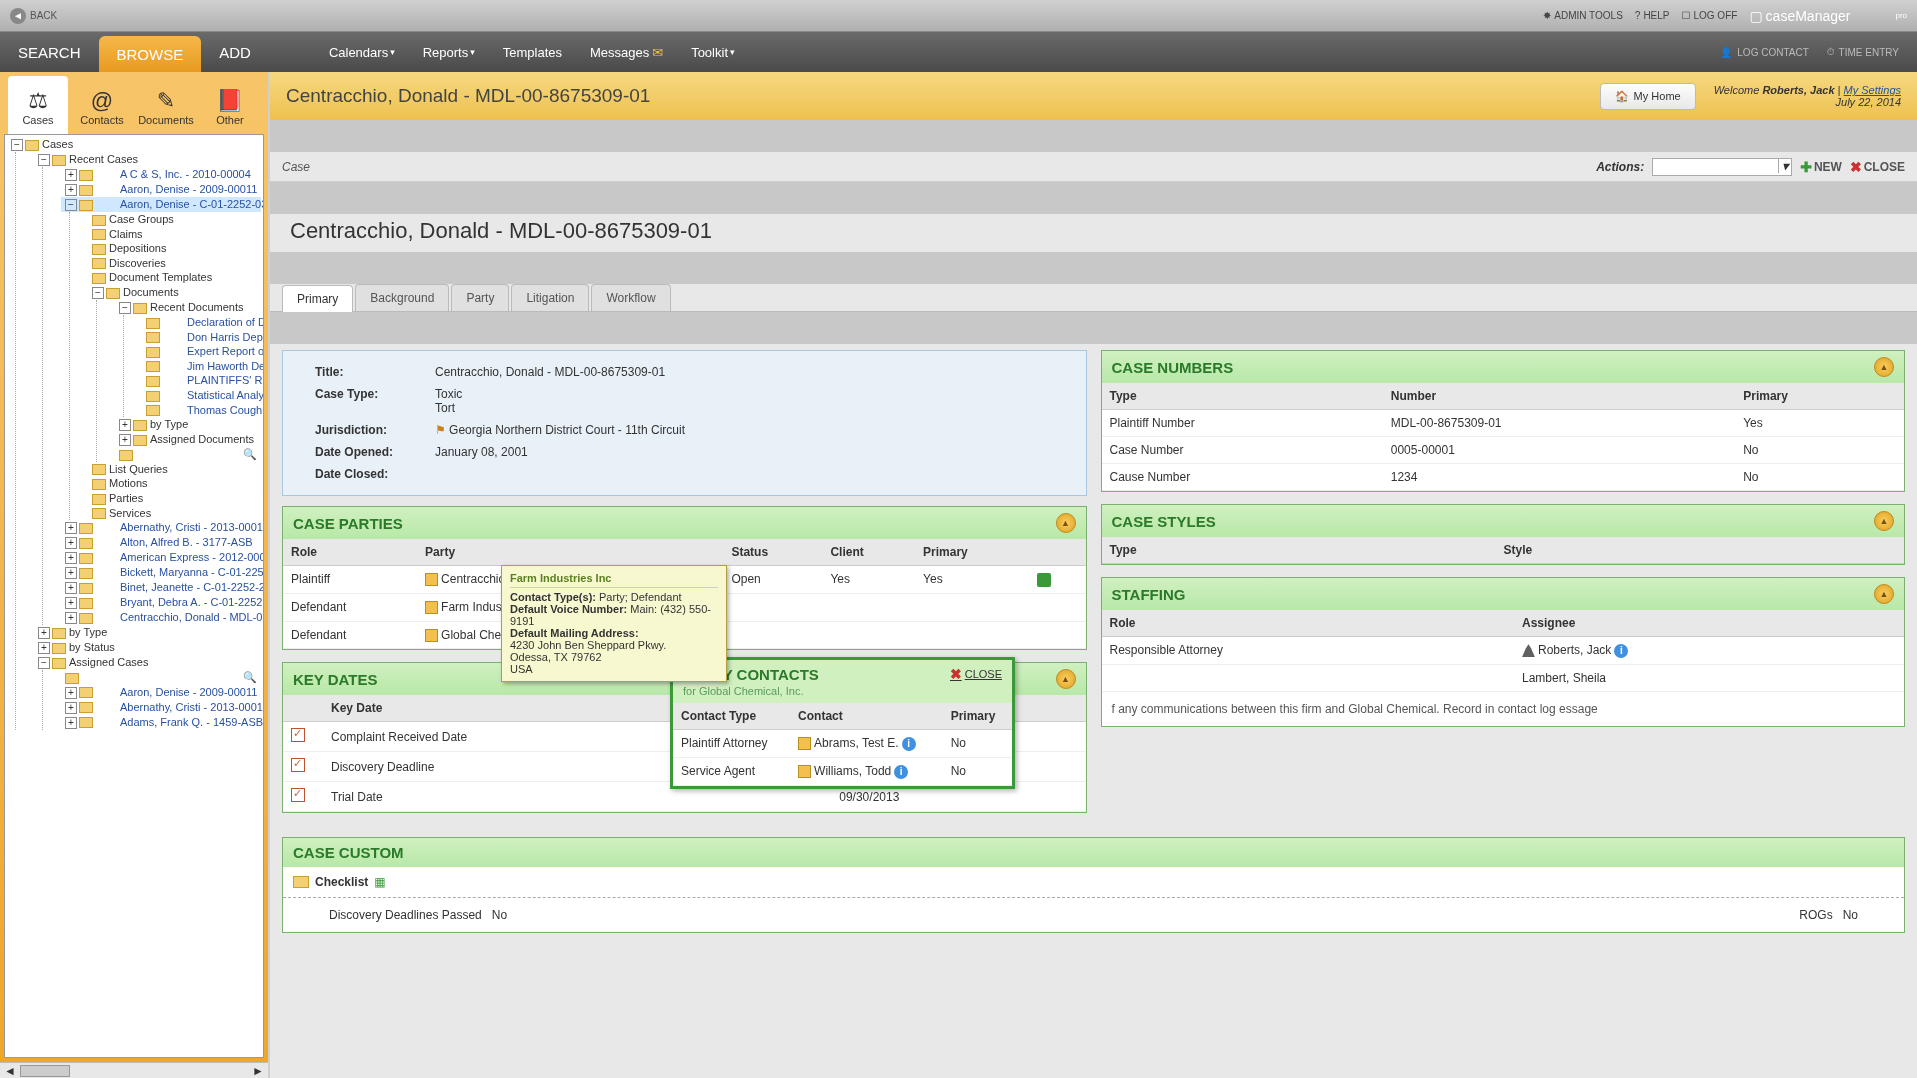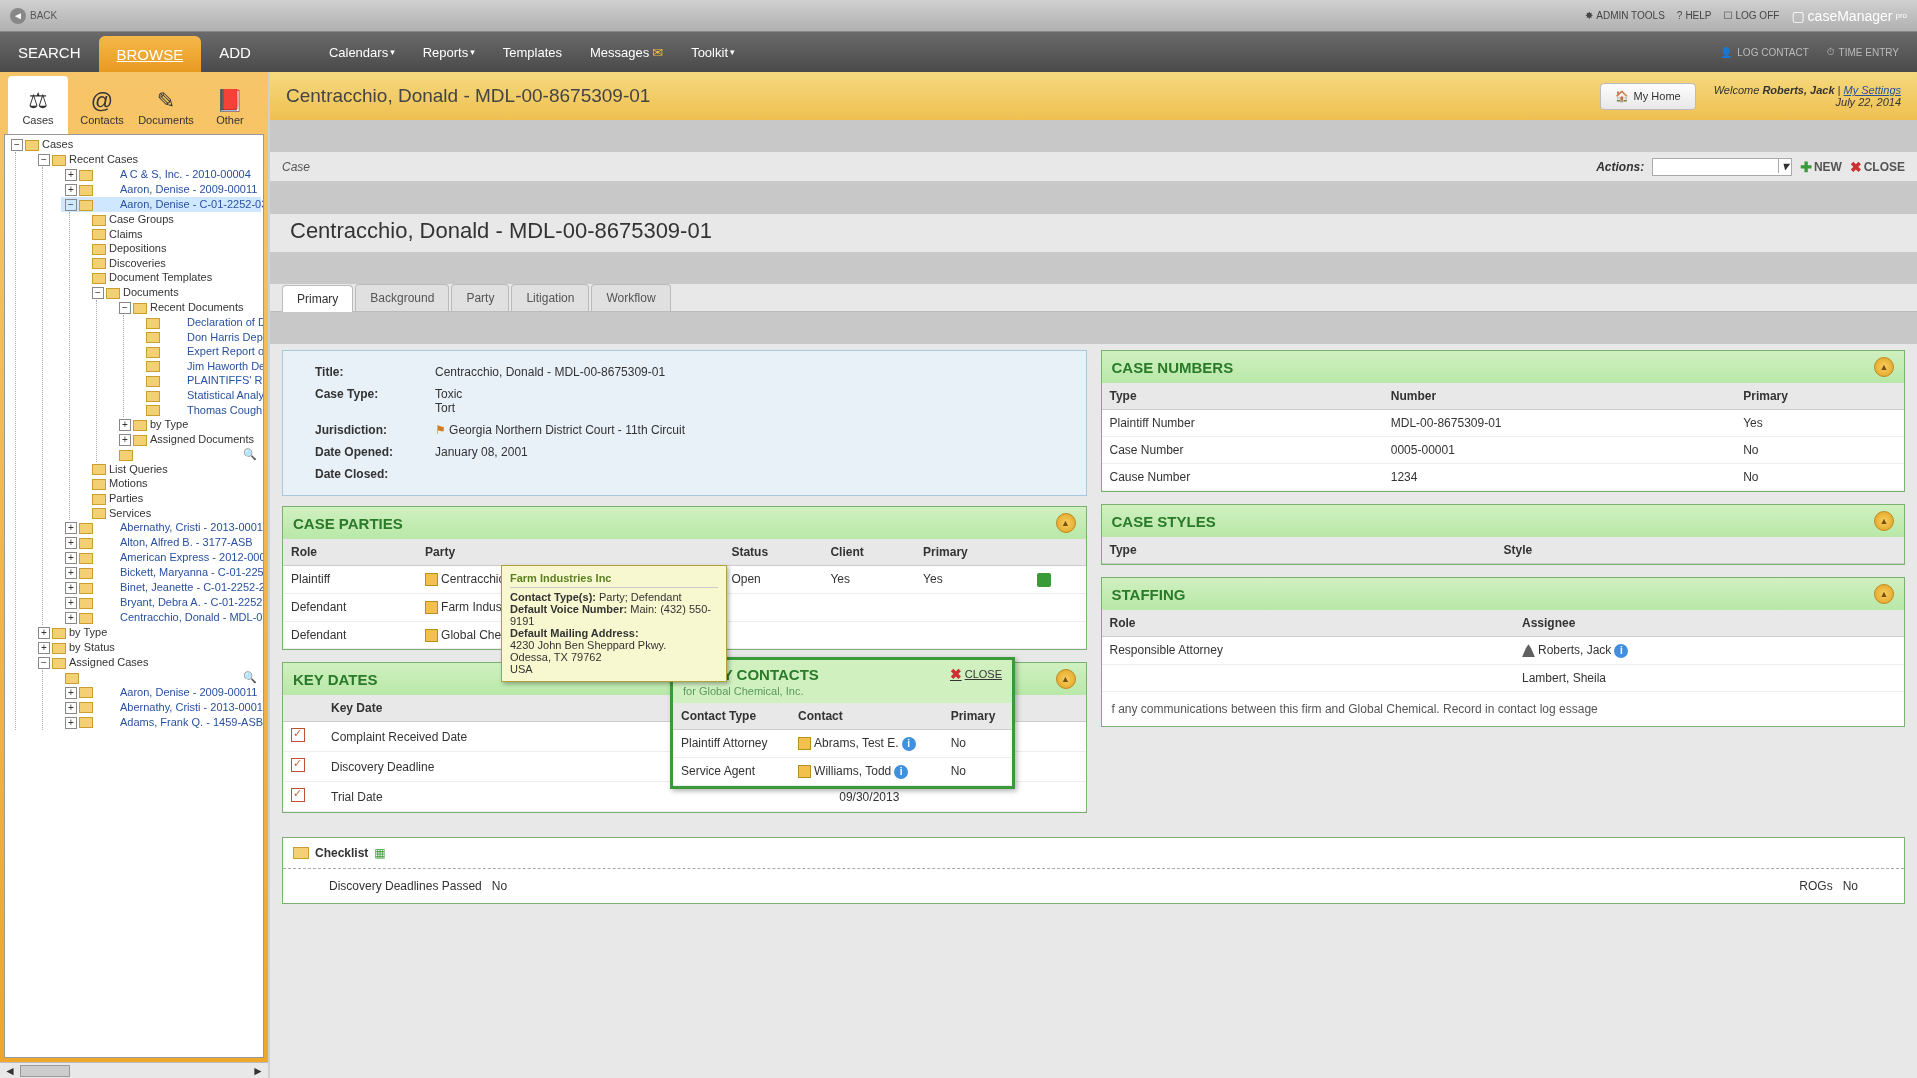--- a/index.html
+++ b/index.html
@@ -6,21 +6,21 @@
 body { background: #c8c8c8; font-size: 12px; color: #333; overflow: hidden; }
 .top-bar { height: 32px; background: linear-gradient(#d0d0d0, #b0b0b0); display: flex; align-items: center; padding: 0 10px; border-bottom: 1px solid #888; }
 .back-btn { display: flex; align-items: center; font-size: 10px; color: #555; cursor: pointer; }
 .back-arrow { width: 16px; height: 16px; border-radius: 50%; background: #888; color: #fff; display: inline-flex; align-items: center; justify-content: center; margin-right: 4px; font-size: 10px; }
 .top-right { margin-left: auto; display: flex; gap: 12px; font-size: 10px; color: #444; align-items: center; }
 .top-right span { cursor: pointer; display: flex; align-items: center; gap: 3px; }
 .logo { color: #fff; font-size: 14px; }
 .nav-bar { height: 40px; background: linear-gradient(#6a6a6a, #4a4a4a); display: flex; align-items: stretch; }
 .nav-tabs { display: flex; }
 .nav-tab { padding: 0 18px; display: flex; align-items: center; color: #fff; font-size: 15px; cursor: pointer; }
-.nav-tab.active { background: linear-gradient(#f5b84a, #e89a20); border-radius: 6px 6px 0 0; margin-top: 4px; text-decoration: underline; }
+.nav-tab.active { background: linear-gradient(#f5b84a, #e89a20); border-radius: 6px 6px 0 0; margin-top: 4px; }
 .nav-menu { display: flex; margin-left: 60px; gap: 28px; }
 .nav-menu-item { display: flex; align-items: center; color: #fff; font-size: 13px; cursor: pointer; }
 .nav-right { margin-left: auto; display: flex; gap: 18px; padding-right: 18px; }
 .nav-right-item { display: flex; align-items: center; color: #bbb; font-size: 10px; gap: 4px; cursor: pointer; }
 .main-area { display: flex; height: calc(100vh - 72px); }
 .left-panel { width: 270px; background: linear-gradient(#f7c569, #efa62b); display: flex; flex-direction: column; border-right: 2px solid #d0d0d0; }
 .sub-tabs { display: flex; padding: 4px 8px 0 8px; gap: 4px; height: 62px; }
 .sub-tab { flex: 1; display: flex; flex-direction: column; align-items: center; justify-content: center; cursor: pointer; font-size: 11px; color: #333; padding-top: 4px; }
 .sub-tab.active { background: #fff; border-radius: 4px 4px 0 0; }
 .sub-tab-icon { font-size: 22px; }
@@ -101,21 +101,21 @@
         <span>ADMIN TOOLS</span>
       </span>
     <span>
         <span>?</span>
         <span>HELP</span>
       </span>
     <span>
         <span>☐</span>
         <span>LOG OFF</span>
       </span>
-    <span class="logo">▢ <span>caseManager</span><sup style="font-size:8px;">pro</sup></span>
+    <span class="logo">▢ <span>caseManager</span><sup style="font-size:8px;margin-left:42px;">pro</sup></span>
   </div>
 </div>
 
 <div class="nav-bar">
   <div class="nav-tabs">
     <div class="nav-tab">SEARCH</div>
     <div class="nav-tab active">BROWSE</div>
     <div class="nav-tab">ADD</div>
   </div>
   <div class="nav-menu">
@@ -442,20 +442,23 @@
                     <td><span>Lambert, Sheila</span></td>
                   </tr>
             </tbody>
               </table>
             <div class="note-text">f any communications between this firm and Global Chemical. Record in contact log essage</div>
           </div>
         </div>
       </div>
 
       <div class="section-wide">
+        <div class="panel-header">
+            <span class="panel-title">CASE CUSTOM</span>
+          </div>
         <div class="checklist-row">
           <span class="folder-icon"></span>
           <b>Checklist</b>
           <span style="color:#3a9a3a;">▦</span>
         </div>
         <div class="bottom-row">
           <div><span>Discovery Deadlines Passed</span>&nbsp;&nbsp;&nbsp;<span>No</span></div>
           <div style="margin-left:auto;"><span>ROGs</span>&nbsp;&nbsp;&nbsp;<span>No</span></div>
         </div>
       </div>

